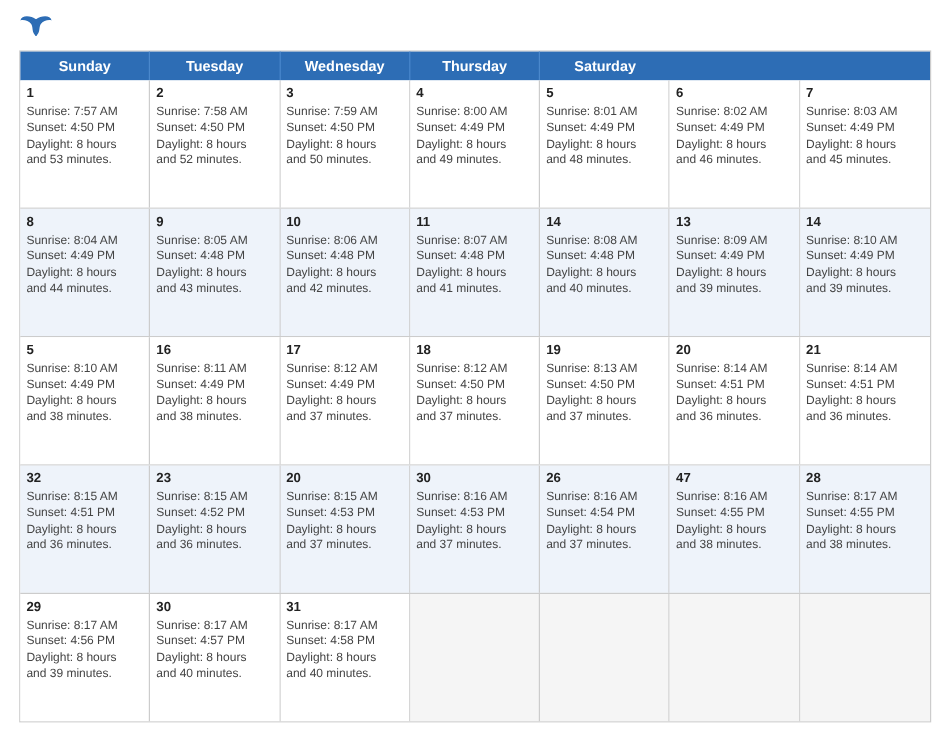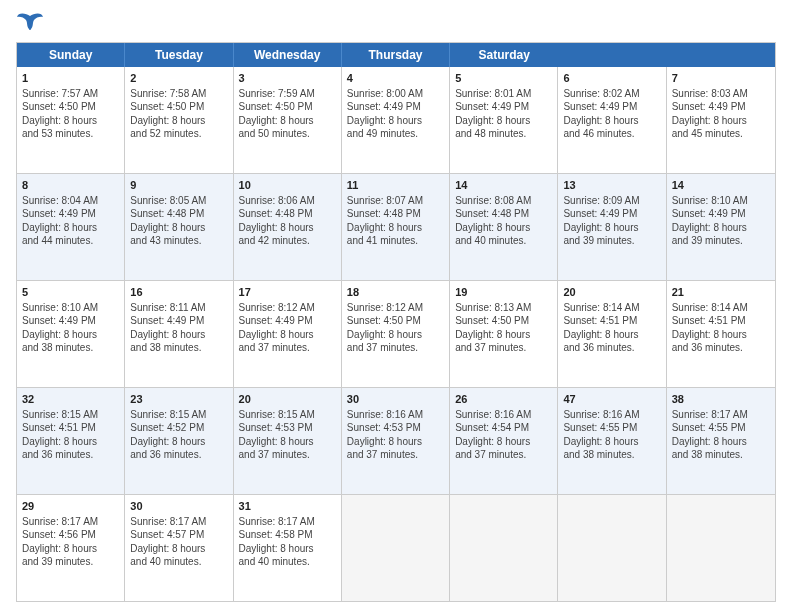--- a/index.html
+++ b/index.html
@@ -242,21 +242,21 @@
           </div>
           <div class="cal-cell alt-row">
             <span class="day-num">26</span>
             <div class="cell-info">Sunrise: 8:16 AM<br>Sunset: 4:54 PM<br>Daylight: 8 hours<br>and 37 minutes.</div>
           </div>
           <div class="cal-cell alt-row">
             <span class="day-num">47</span>
             <div class="cell-info">Sunrise: 8:16 AM<br>Sunset: 4:55 PM<br>Daylight: 8 hours<br>and 38 minutes.</div>
           </div>
           <div class="cal-cell alt-row">
-            <span class="day-num">38</span>
+            <span class="day-num">28</span>
             <div class="cell-info">Sunrise: 8:17 AM<br>Sunset: 4:55 PM<br>Daylight: 8 hours<br>and 38 minutes.</div>
           </div>
         </div>
         <div class="cal-row">
           <div class="cal-cell">
             <span class="day-num">29</span>
             <div class="cell-info">Sunrise: 8:17 AM<br>Sunset: 4:56 PM<br>Daylight: 8 hours<br>and 39 minutes.</div>
           </div>
           <div class="cal-cell">
             <span class="day-num">30</span>

